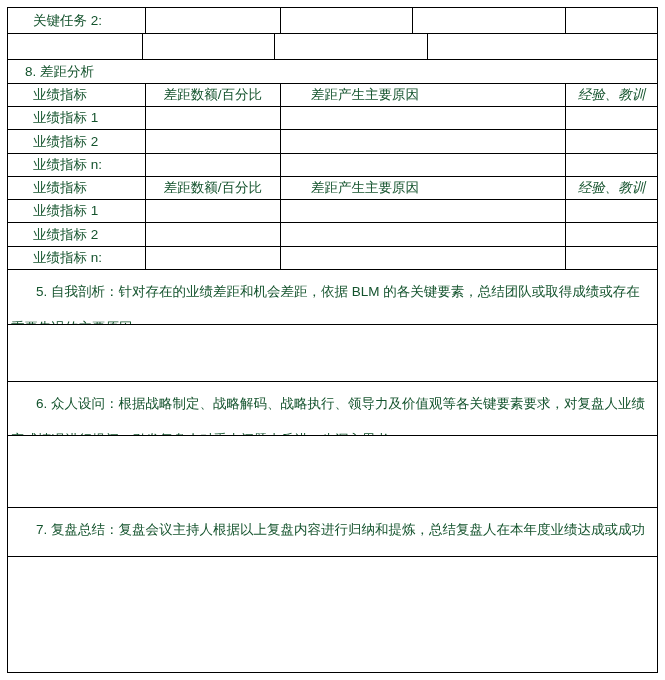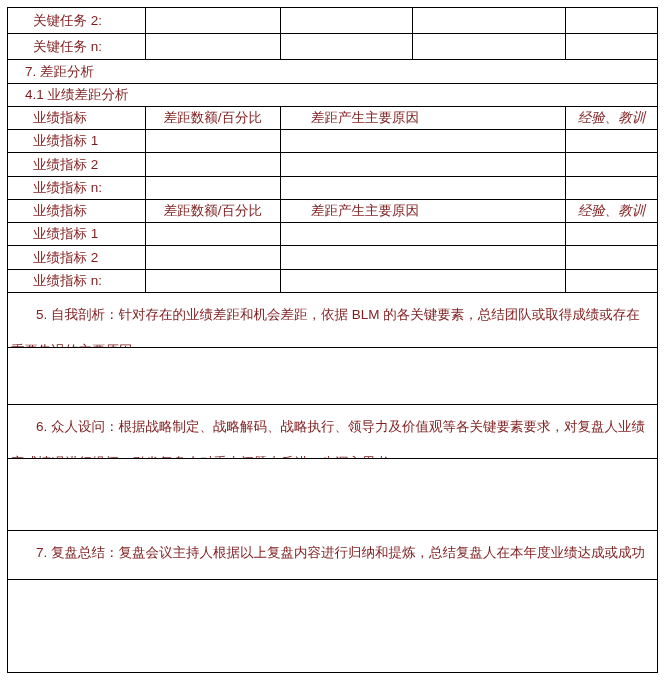--- a/index.html
+++ b/index.html
@@ -13,21 +13,21 @@
   .doc-table {
     position: absolute;
     left: 7px;
     top: 7px;
     width: 651px;
     height: 666px;
     box-sizing: border-box;
     border: 1px solid #000;
     display: flex;
     flex-direction: column;
-    color: #7f1d1d;
+    color: #14532d;
     font-size: 13.5px;
     background: #ffffff;
   }
   .row {
     display: flex;
     flex: 0 0 auto;
     box-sizing: border-box;
     border-bottom: 1px solid #000;
     min-height: 0;
   }
@@ -82,34 +82,30 @@
 <div class="doc-table">
 
   <div class="row h26">
     <div class="cell c1 pad-label">关键任务 2:</div>
     <div class="cell c2"></div>
     <div class="cell c3a"></div>
     <div class="cell c4a"></div>
     <div class="cell clast"></div>
   </div>
   <div class="row h26">
-    <div class="cell c1 pad-label">关键任务 n:</div>
     <div class="cell c2"></div>
     <div class="cell c3a"></div>
     <div class="cell c4a"></div>
     <div class="cell clast"></div>
   </div>
 
   <div class="row h24">
-    <div class="cell cfull pad-sec">7. 差距分析</div>
+    <div class="cell cfull pad-sec">8. 差距分析</div>
   </div>
 
-  <div class="row h23">
-    <div class="cell cfull pad-sec">4.1 业绩差距分析</div>
-  </div>
 
   <div class="row h23">
     <div class="cell c1 pad-label">业绩指标</div>
     <div class="cell c2 hdr-center">差距数额/百分比</div>
     <div class="cell c3b hdr-cause">差距产生主要原因</div>
     <div class="cell clast hdr-center">经验、教训</div>
   </div>
 
   <div class="row h23">
     <div class="cell c1 pad-label">业绩指标 1</div>

